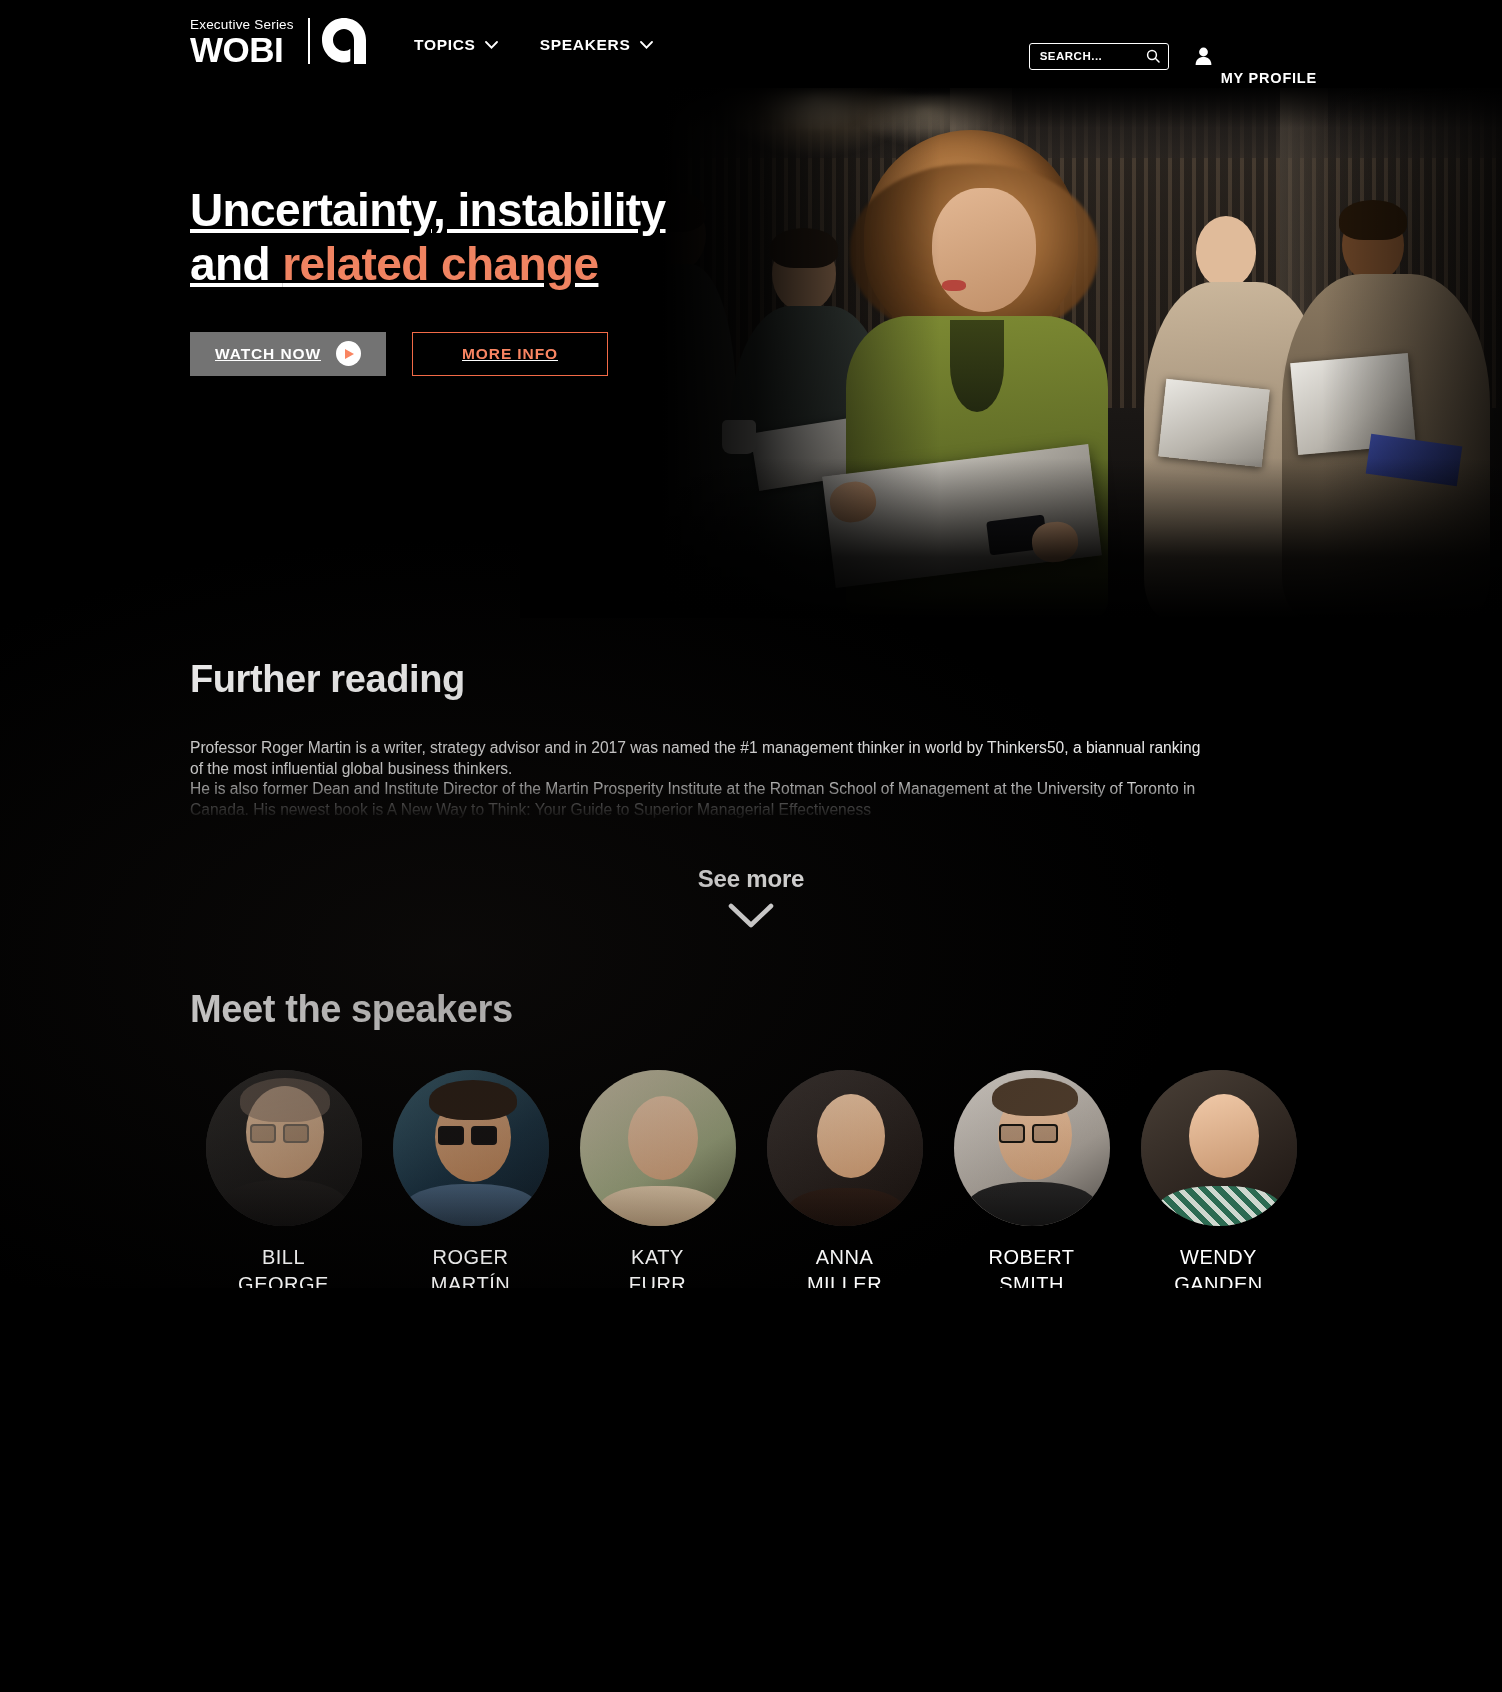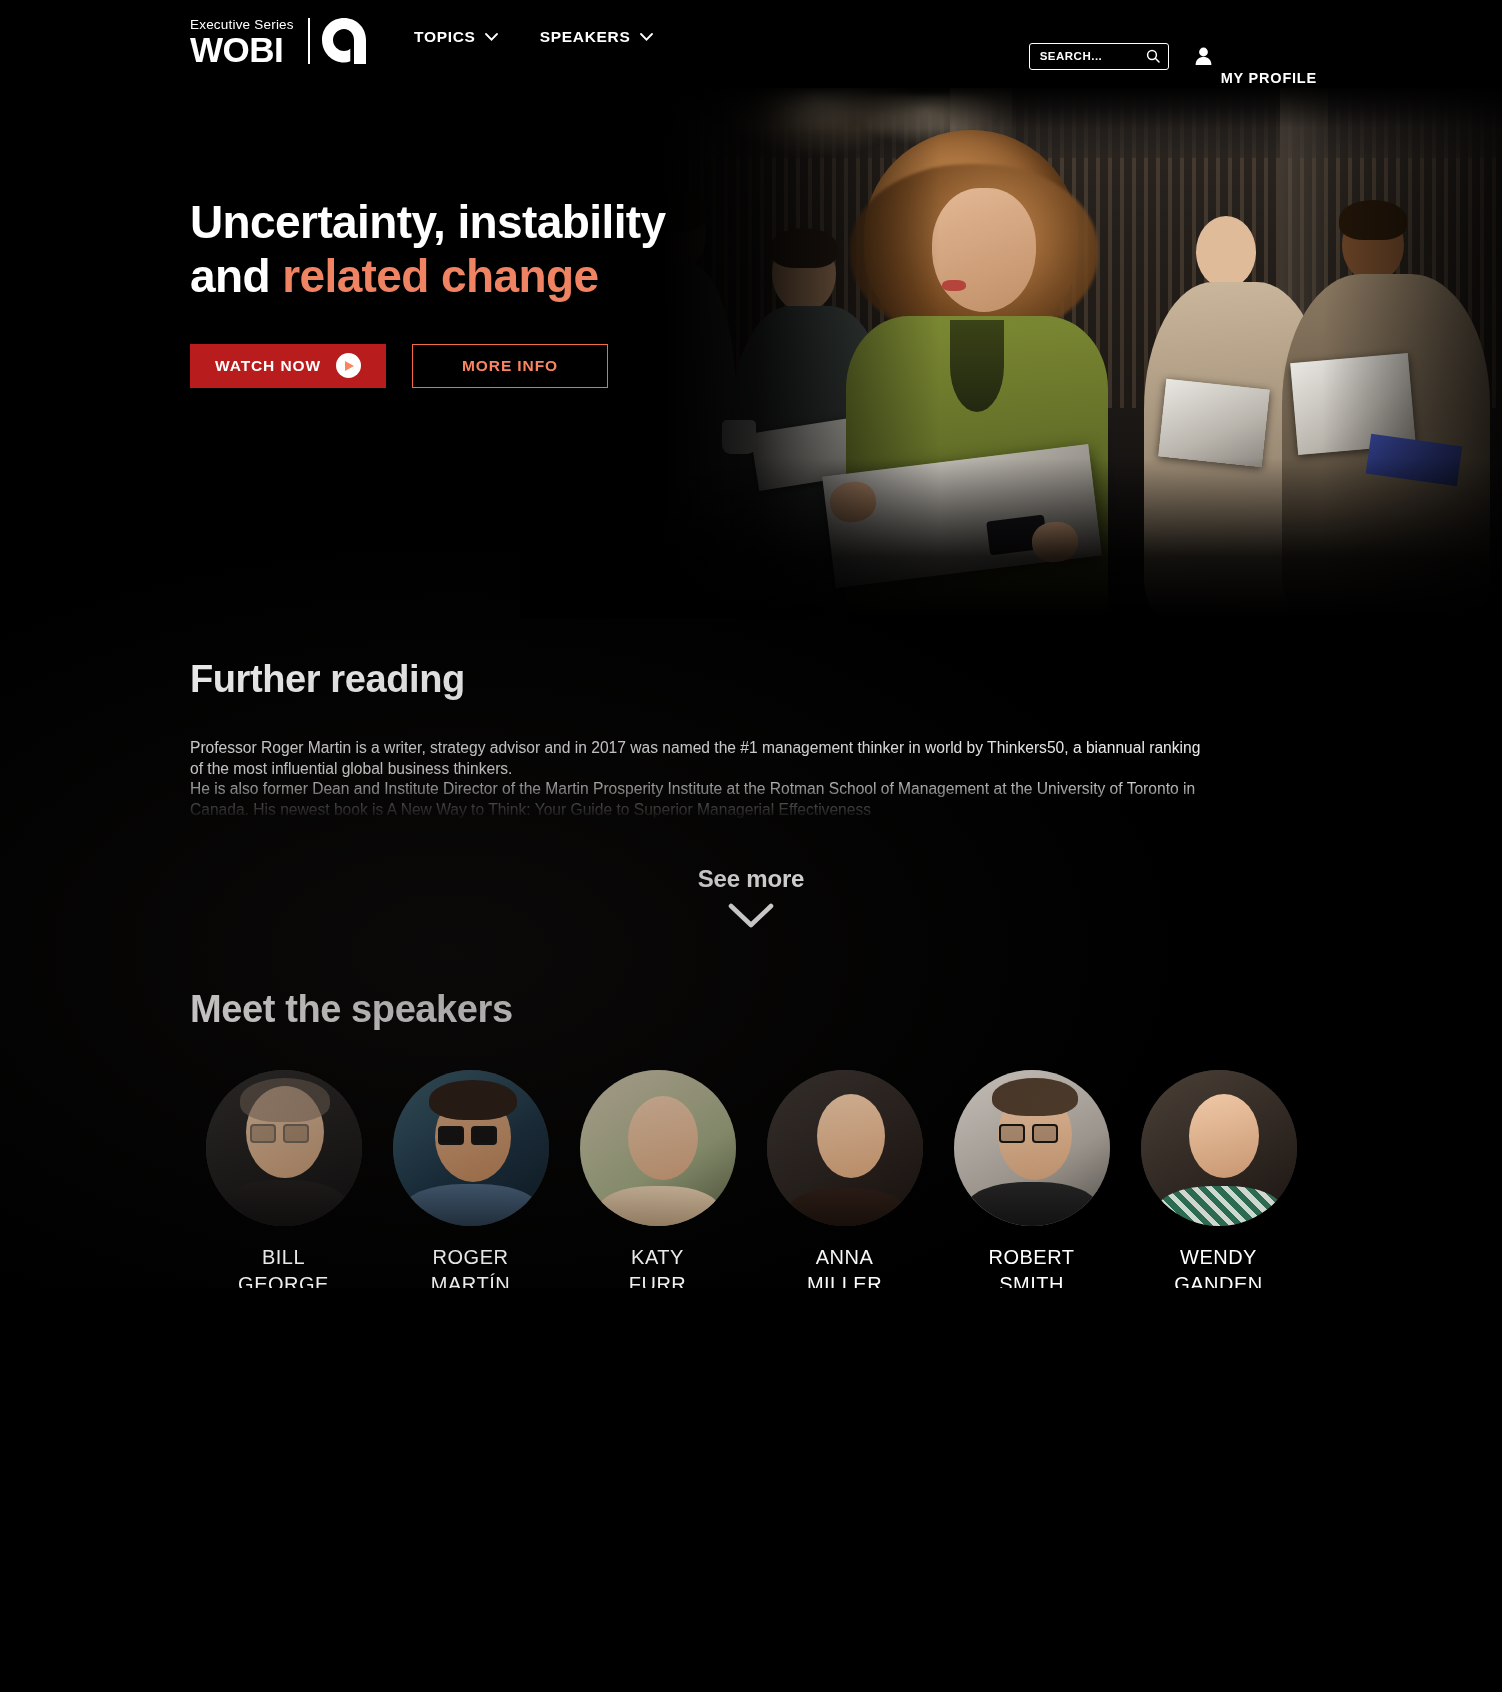--- a/index.html
+++ b/index.html
@@ -65,21 +65,21 @@
   .brand-mark {
     width: 44px; height: 46px;
     position: relative;
     margin-bottom: 1px;
   }
   .brand-mark svg { display:block; }
 
   .mainnav {
     position: absolute;
     left: 414px;
-    top: 28px;
+    top: 36px;
     display: flex;
     gap: 42px;
     align-items: flex-end;
   }
   .navitem {
     display: flex;
     align-items: center;
     gap: 9px;
     font-size: 15.5px;
     font-weight: 700;
@@ -322,23 +322,24 @@
     z-index: 12;
   }
   .hero-fade-right {
     position: absolute; top: 0; right: 0; width: 180px; height: 530px;
     background: linear-gradient(270deg, rgba(0,0,0,.75) 0%, rgba(0,0,0,0) 100%);
     z-index: 12;
   }
 
   .hero-content {
     position: absolute;
-    left: 190px; top: 108px;
+    left: 190px; top: 96px;
     width: 620px;
     z-index: 20;
+    text-decoration: underline;
   }
   .hero-title {
     font-size: 46px;
     font-weight: 800;
     line-height: 1.17;
     letter-spacing: -0.6px;
     color: #fff;
     white-space: nowrap;
   }
   .hero-title .accent { color: #f08361; }
@@ -352,21 +353,21 @@
   }
   .hero-btns {
     margin-top: 40px;
     display: flex;
     align-items: center;
     gap: 26px;
   }
   .btn-watch {
     height: 44px;
     min-width: 196px;
-    background: #b91c1c;
+    background: #737373;
     color: #fff;
     display: flex;
     align-items: center;
     justify-content: center;
     gap: 15px;
     font-size: 15.5px;
     font-weight: 800;
     letter-spacing: .9px;
     padding: 0 8px;
     cursor: pointer;

